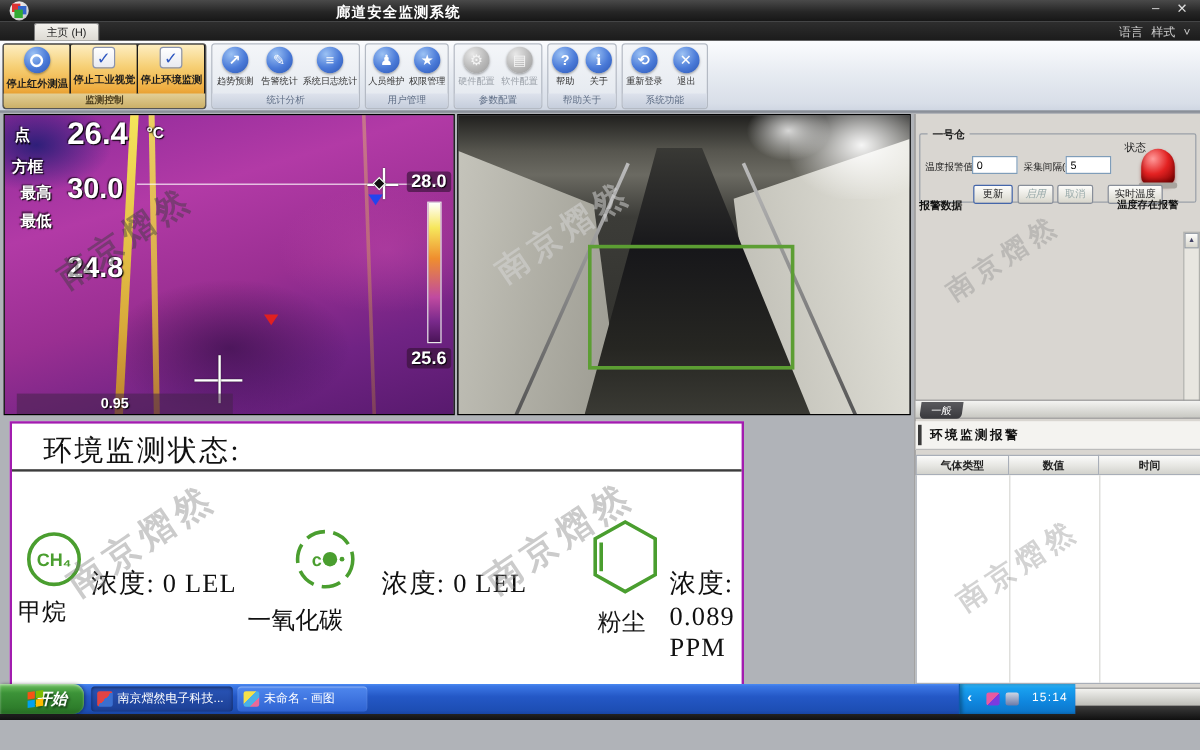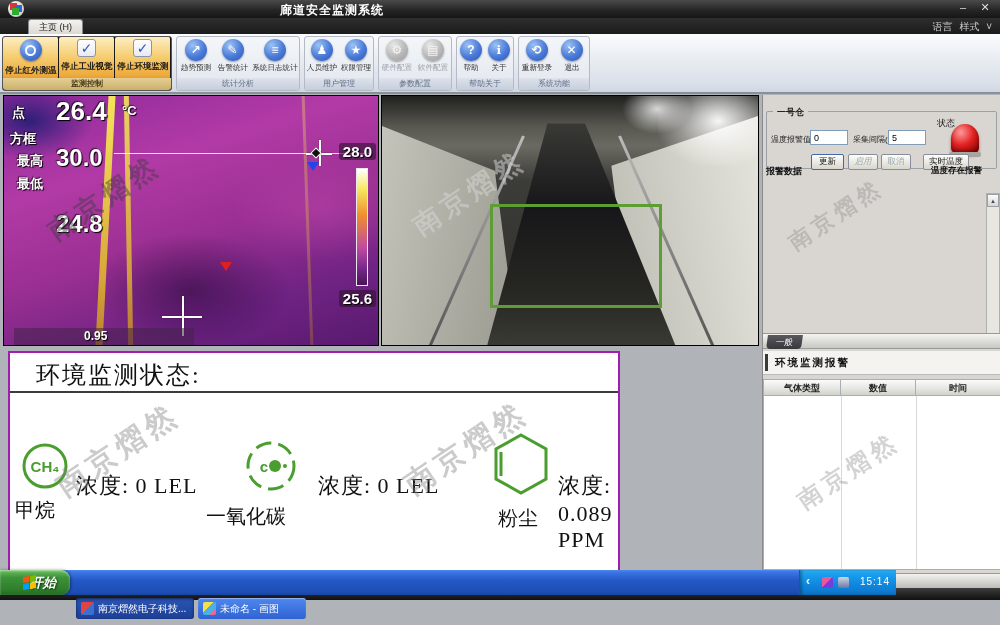--- a/index.html
+++ b/index.html
@@ -184,21 +184,21 @@
     background:linear-gradient(180deg,#6cbf5e 0%,#3c9338 30%,#2e7d2b 80%,#256b23);
     box-shadow:inset 0 1px 2px rgba(255,255,255,.5), 1px 0 3px rgba(0,0,0,.4);
     color:#fff; font-size:13px; font-weight:bold; font-style:italic; line-height:25px; text-align:center;
     text-shadow:1px 1px 2px rgba(0,0,0,.6); }
   .flag { position:absolute; left:7px; top:6px; width:13px; height:13px; transform:skewY(-8deg); }
   .flag i { position:absolute; width:6px; height:6px; }
   .flag .f1r{ left:0; top:0; background:#f65314; } .flag .f2g{ left:7px; top:0; background:#7cbb00; }
   .flag .f3b{ left:0; top:7px; background:#00a1f1; } .flag .f4y{ left:7px; top:7px; background:#ffbb00; }
   .startbtn span { margin-left:16px; }
   .task { position:absolute; top:2px; height:21px; border-radius:3px; color:#fff; font-size:10px; line-height:21px;
-    padding-left:22px; white-space:nowrap; overflow:hidden; text-overflow:ellipsis;margin-top:26px; }
+    padding-left:22px; white-space:nowrap; overflow:hidden; text-overflow:ellipsis; }
   .task .ticon { position:absolute; left:5px; top:4px; width:13px; height:13px; border-radius:2px; }
   .task1 { left:76px; width:118px; background:linear-gradient(180deg,#2a55b8,#1c3f94); box-shadow:inset 0 1px 3px rgba(0,0,0,.55); }
   .task1 .ticon { background:linear-gradient(135deg,#e04444 50%,#3a6fd0 50%); }
   .task2 { left:198px; width:108px; background:linear-gradient(180deg,#4f87ee,#2f63d2); box-shadow:inset 0 1px 1px rgba(255,255,255,.4); }
   .task2 .ticon { background:linear-gradient(135deg,#f4e04a 40%,#4ab0e8 40% 70%,#e86a9a 70%); }
   .tray { position:absolute; right:0; top:0; width:97px; height:25px;
     background:linear-gradient(180deg,#35b4f4 0%,#19a0ef 15%,#0f86de 60%,#0c74c8);
     border-left:1px solid #0a5cab; box-shadow:inset 2px 0 3px rgba(0,0,0,.3); color:#fff; }
   .chev { position:absolute; left:6px; top:4px; font-size:12px; font-weight:bold; }
   .tico { position:absolute; top:7px; width:11px; height:11px; border-radius:2px; }

